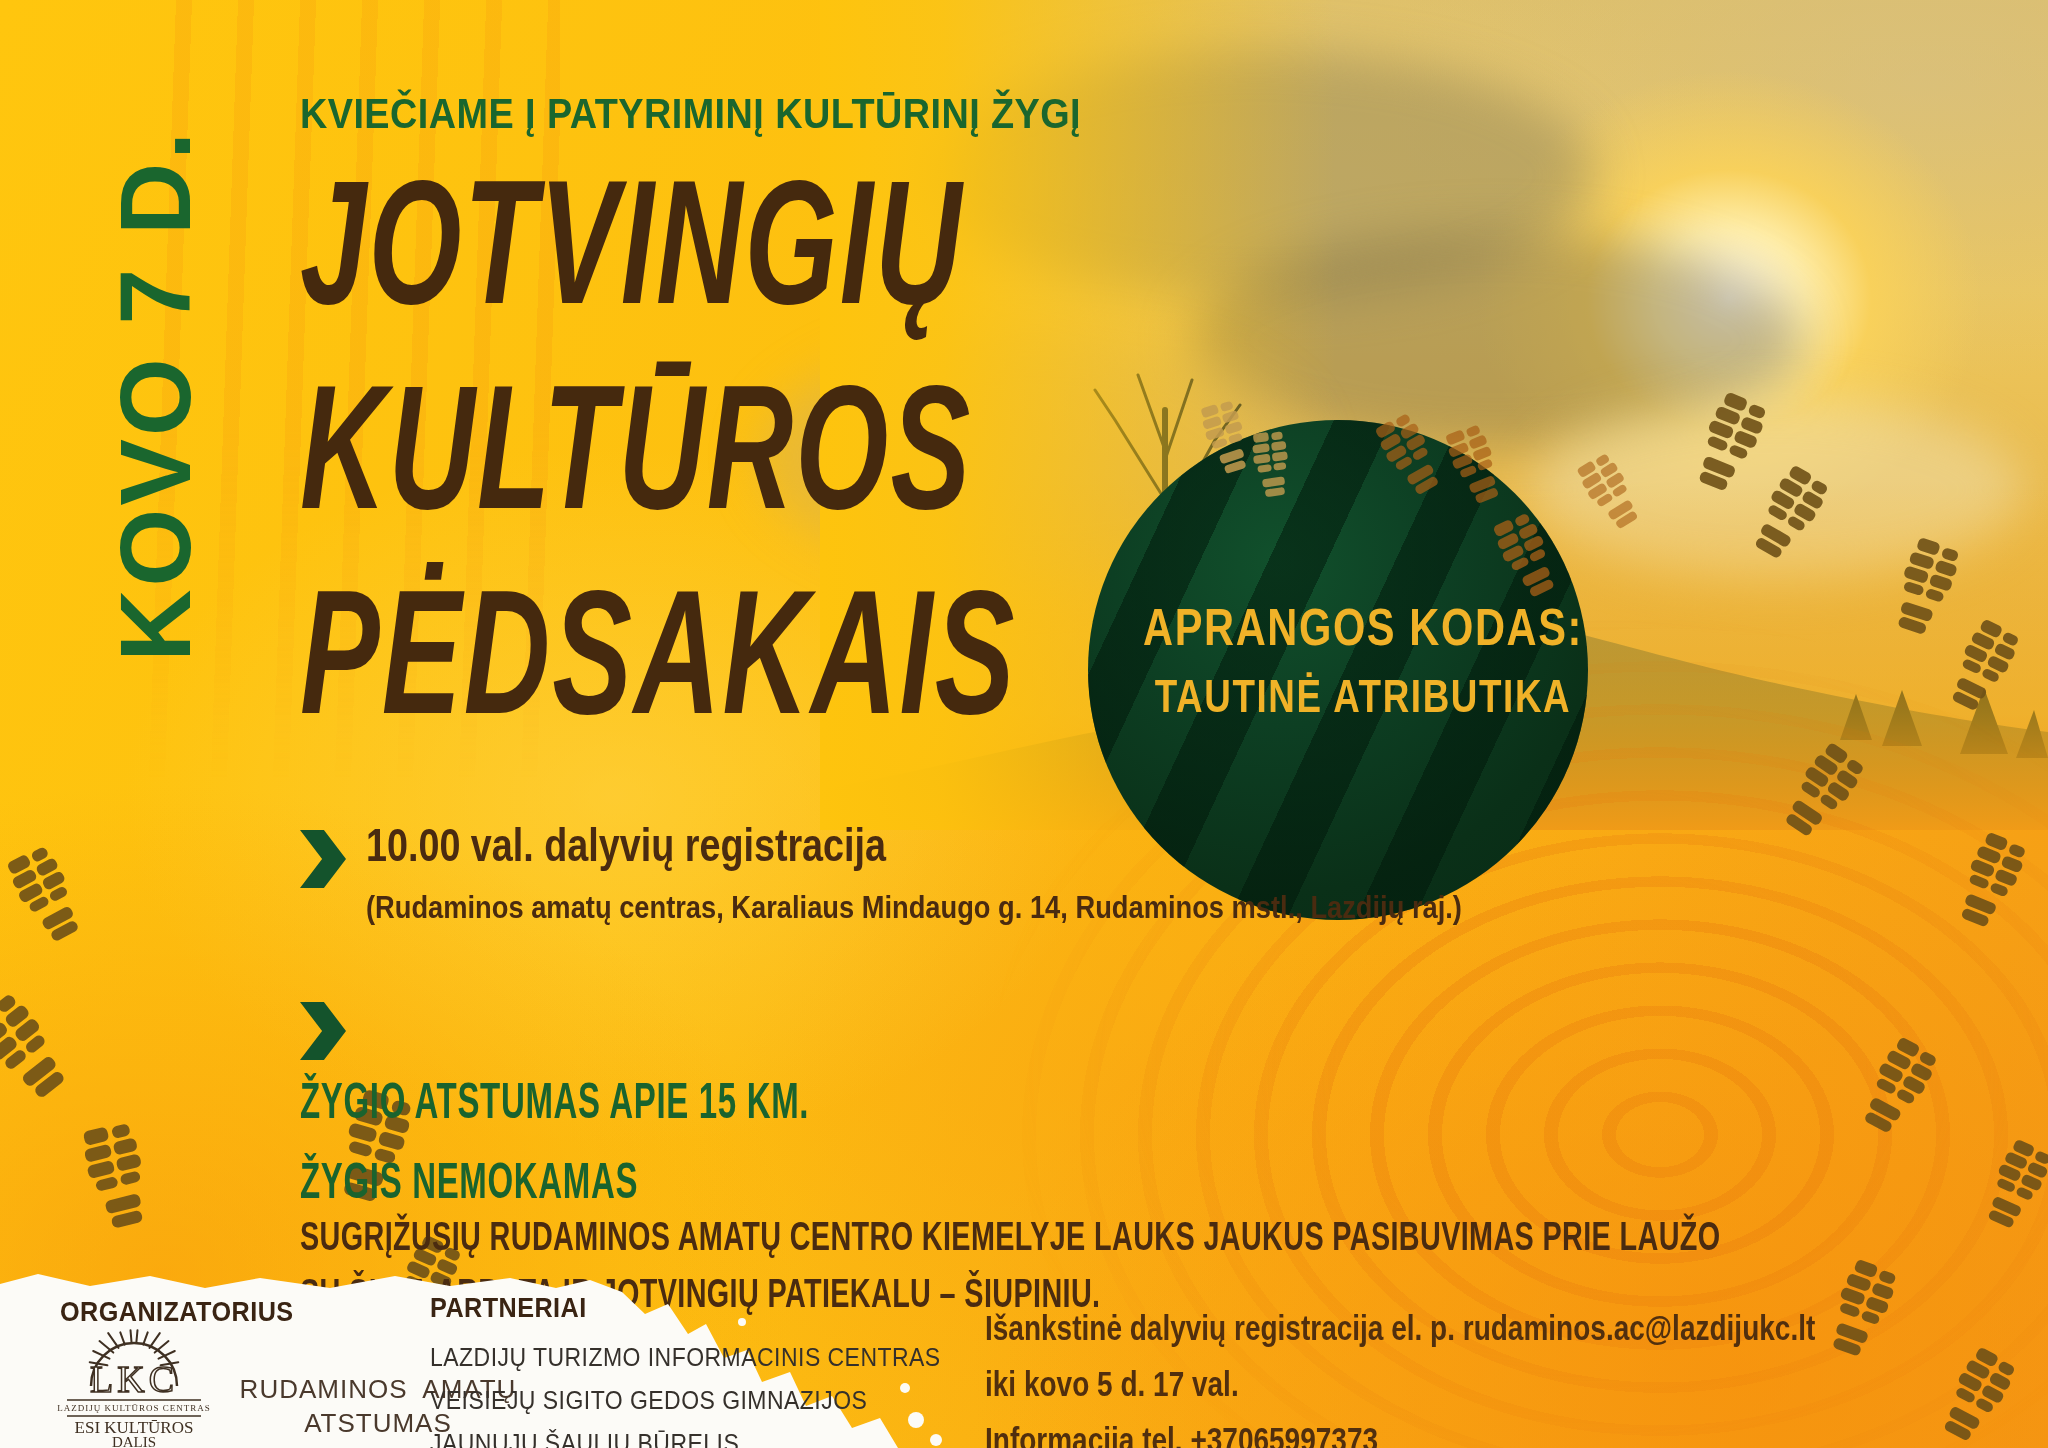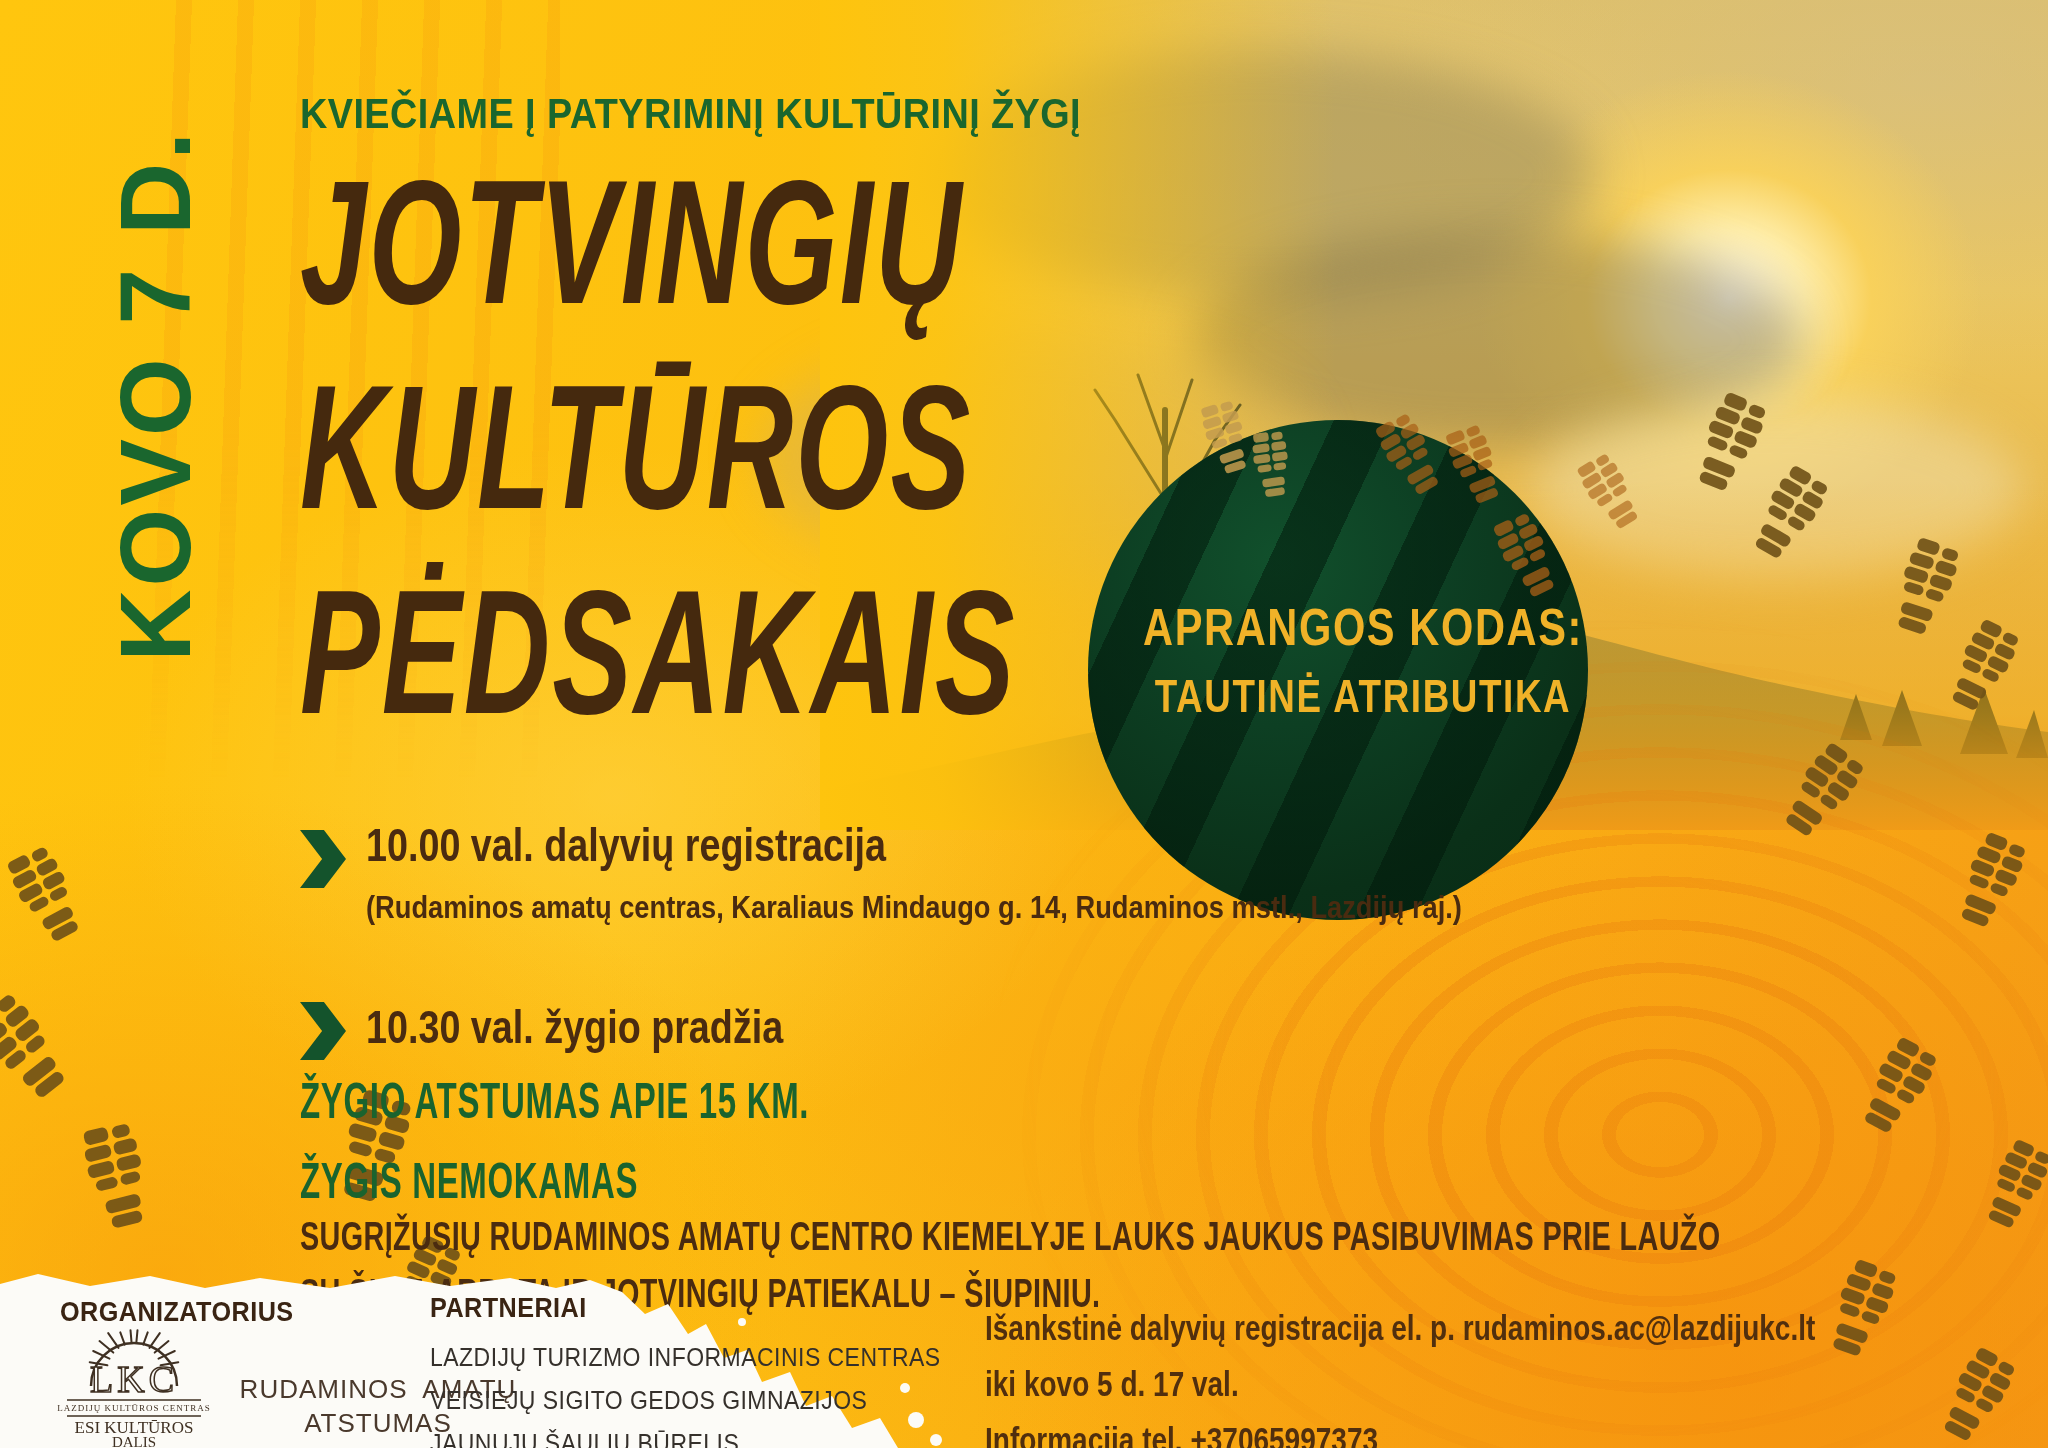--- a/index.html
+++ b/index.html
@@ -230,23 +230,20 @@
     </div>
   </div>
 
   <div class="abs chev" style="left:300px;top:830px;"></div>
   <div class="abs sched" style="left:366px;top:818px;">
     <span class="t">10.00 val. dalyvių registracija</span>
     <span class="d">(Rudaminos amatų centras, Karaliaus Mindaugo g. 14, Rudaminos mstl., Lazdijų raj.)</span>
   </div>
 
   <div class="abs chev" style="left:300px;top:1002px;"></div>
-  <div class="abs sched" style="left:366px;top:1000px;">
-    <span class="t">10.30 val. žygio pradžia</span>
-  </div>
 
   <div class="abs fact" style="left:300px;top:1072px;">ŽYGIO ATSTUMAS APIE 15 KM.</div>
   <div class="abs fact" style="left:300px;top:1152px;">ŽYGIS NEMOKAMAS</div>
 
   <div class="abs desc">SUGRĮŽUSIŲ RUDAMINOS AMATŲ CENTRO KIEMELYJE LAUKS JAUKUS PASIBUVIMAS PRIE LAUŽO SU ŠILTA ARBATA IR JOTVINGIŲ PATIEKALU  – ŠIUPINIU.</div>
 
   <svg class="abs paper" viewBox="0 0 1000 178" preserveAspectRatio="none">
     <path fill="#fcfbf7" d="M0 14 L38 4 L90 16 L150 6 L205 18 L260 8 L330 18 L395 6 L450 16 L510 8 L556 18 L590 10 L622 22 L645 44 L668 34 L688 64 L706 54 L724 88 L747 80 L762 112 L790 102 L806 136 L832 126 L852 158 L880 148 L898 178 L0 178 Z"></path>
     <circle cx="916" cy="150" r="8" fill="#fcfbf7"></circle>
     <circle cx="936" cy="170" r="6" fill="#fcfbf7"></circle>

